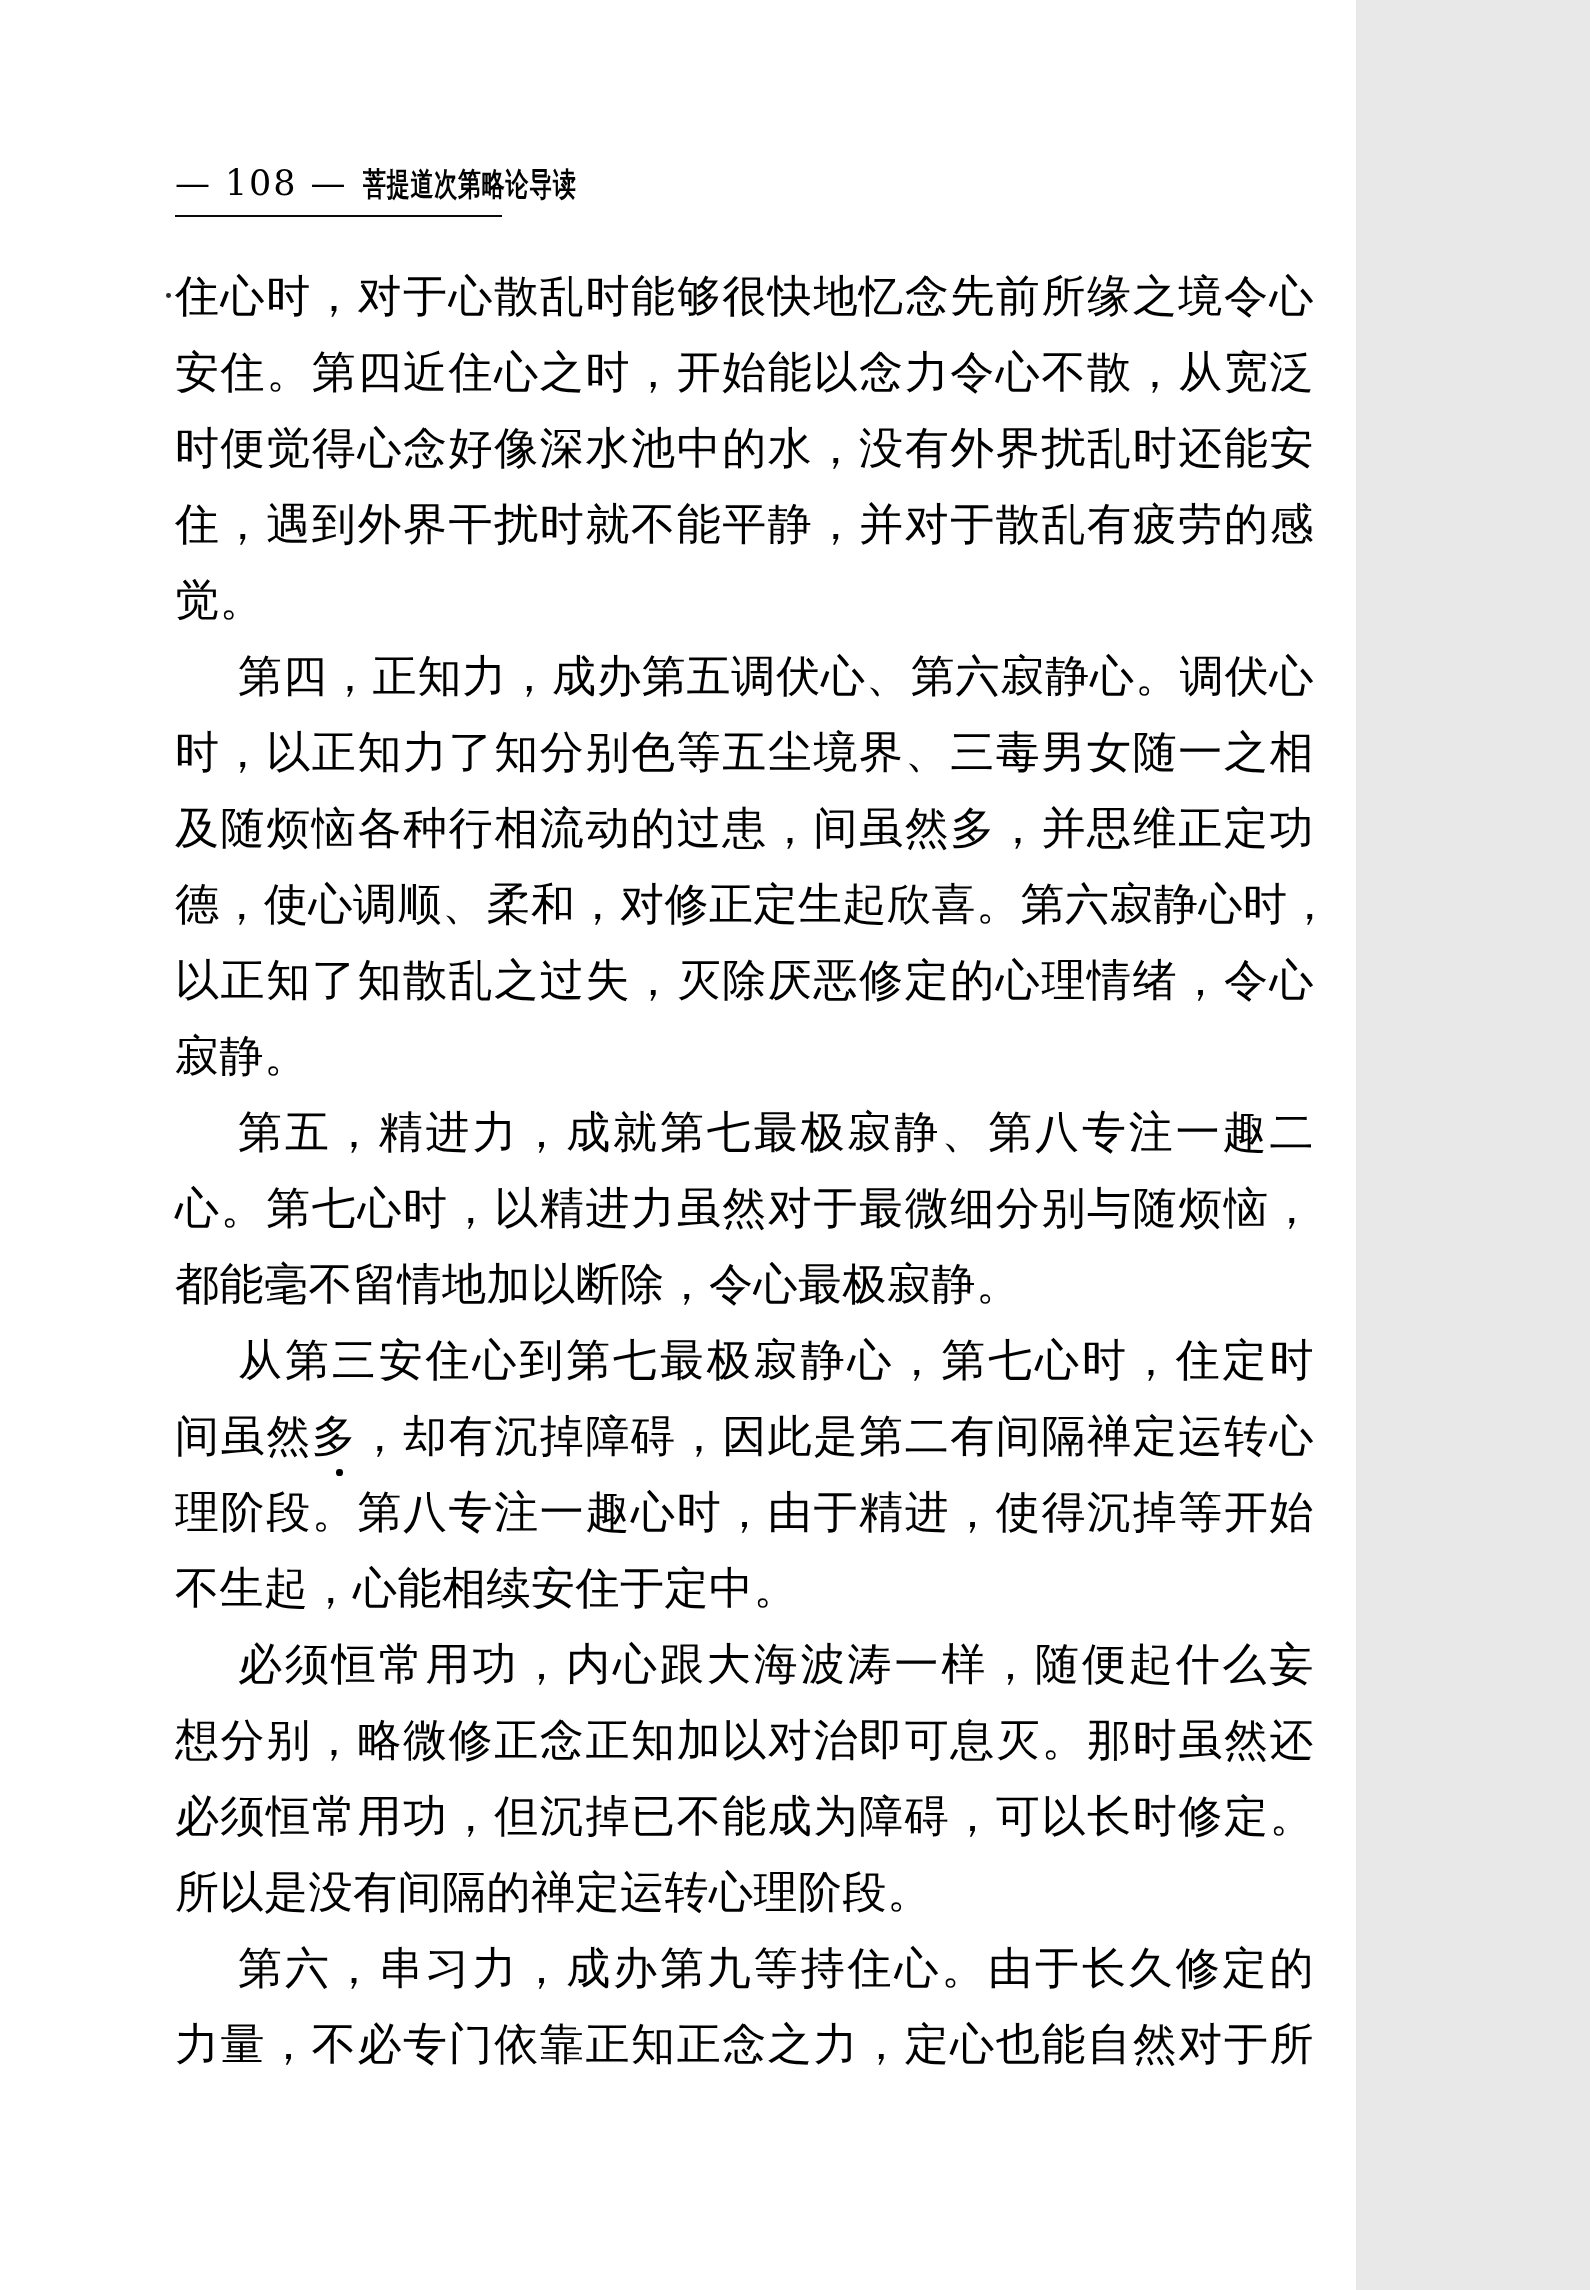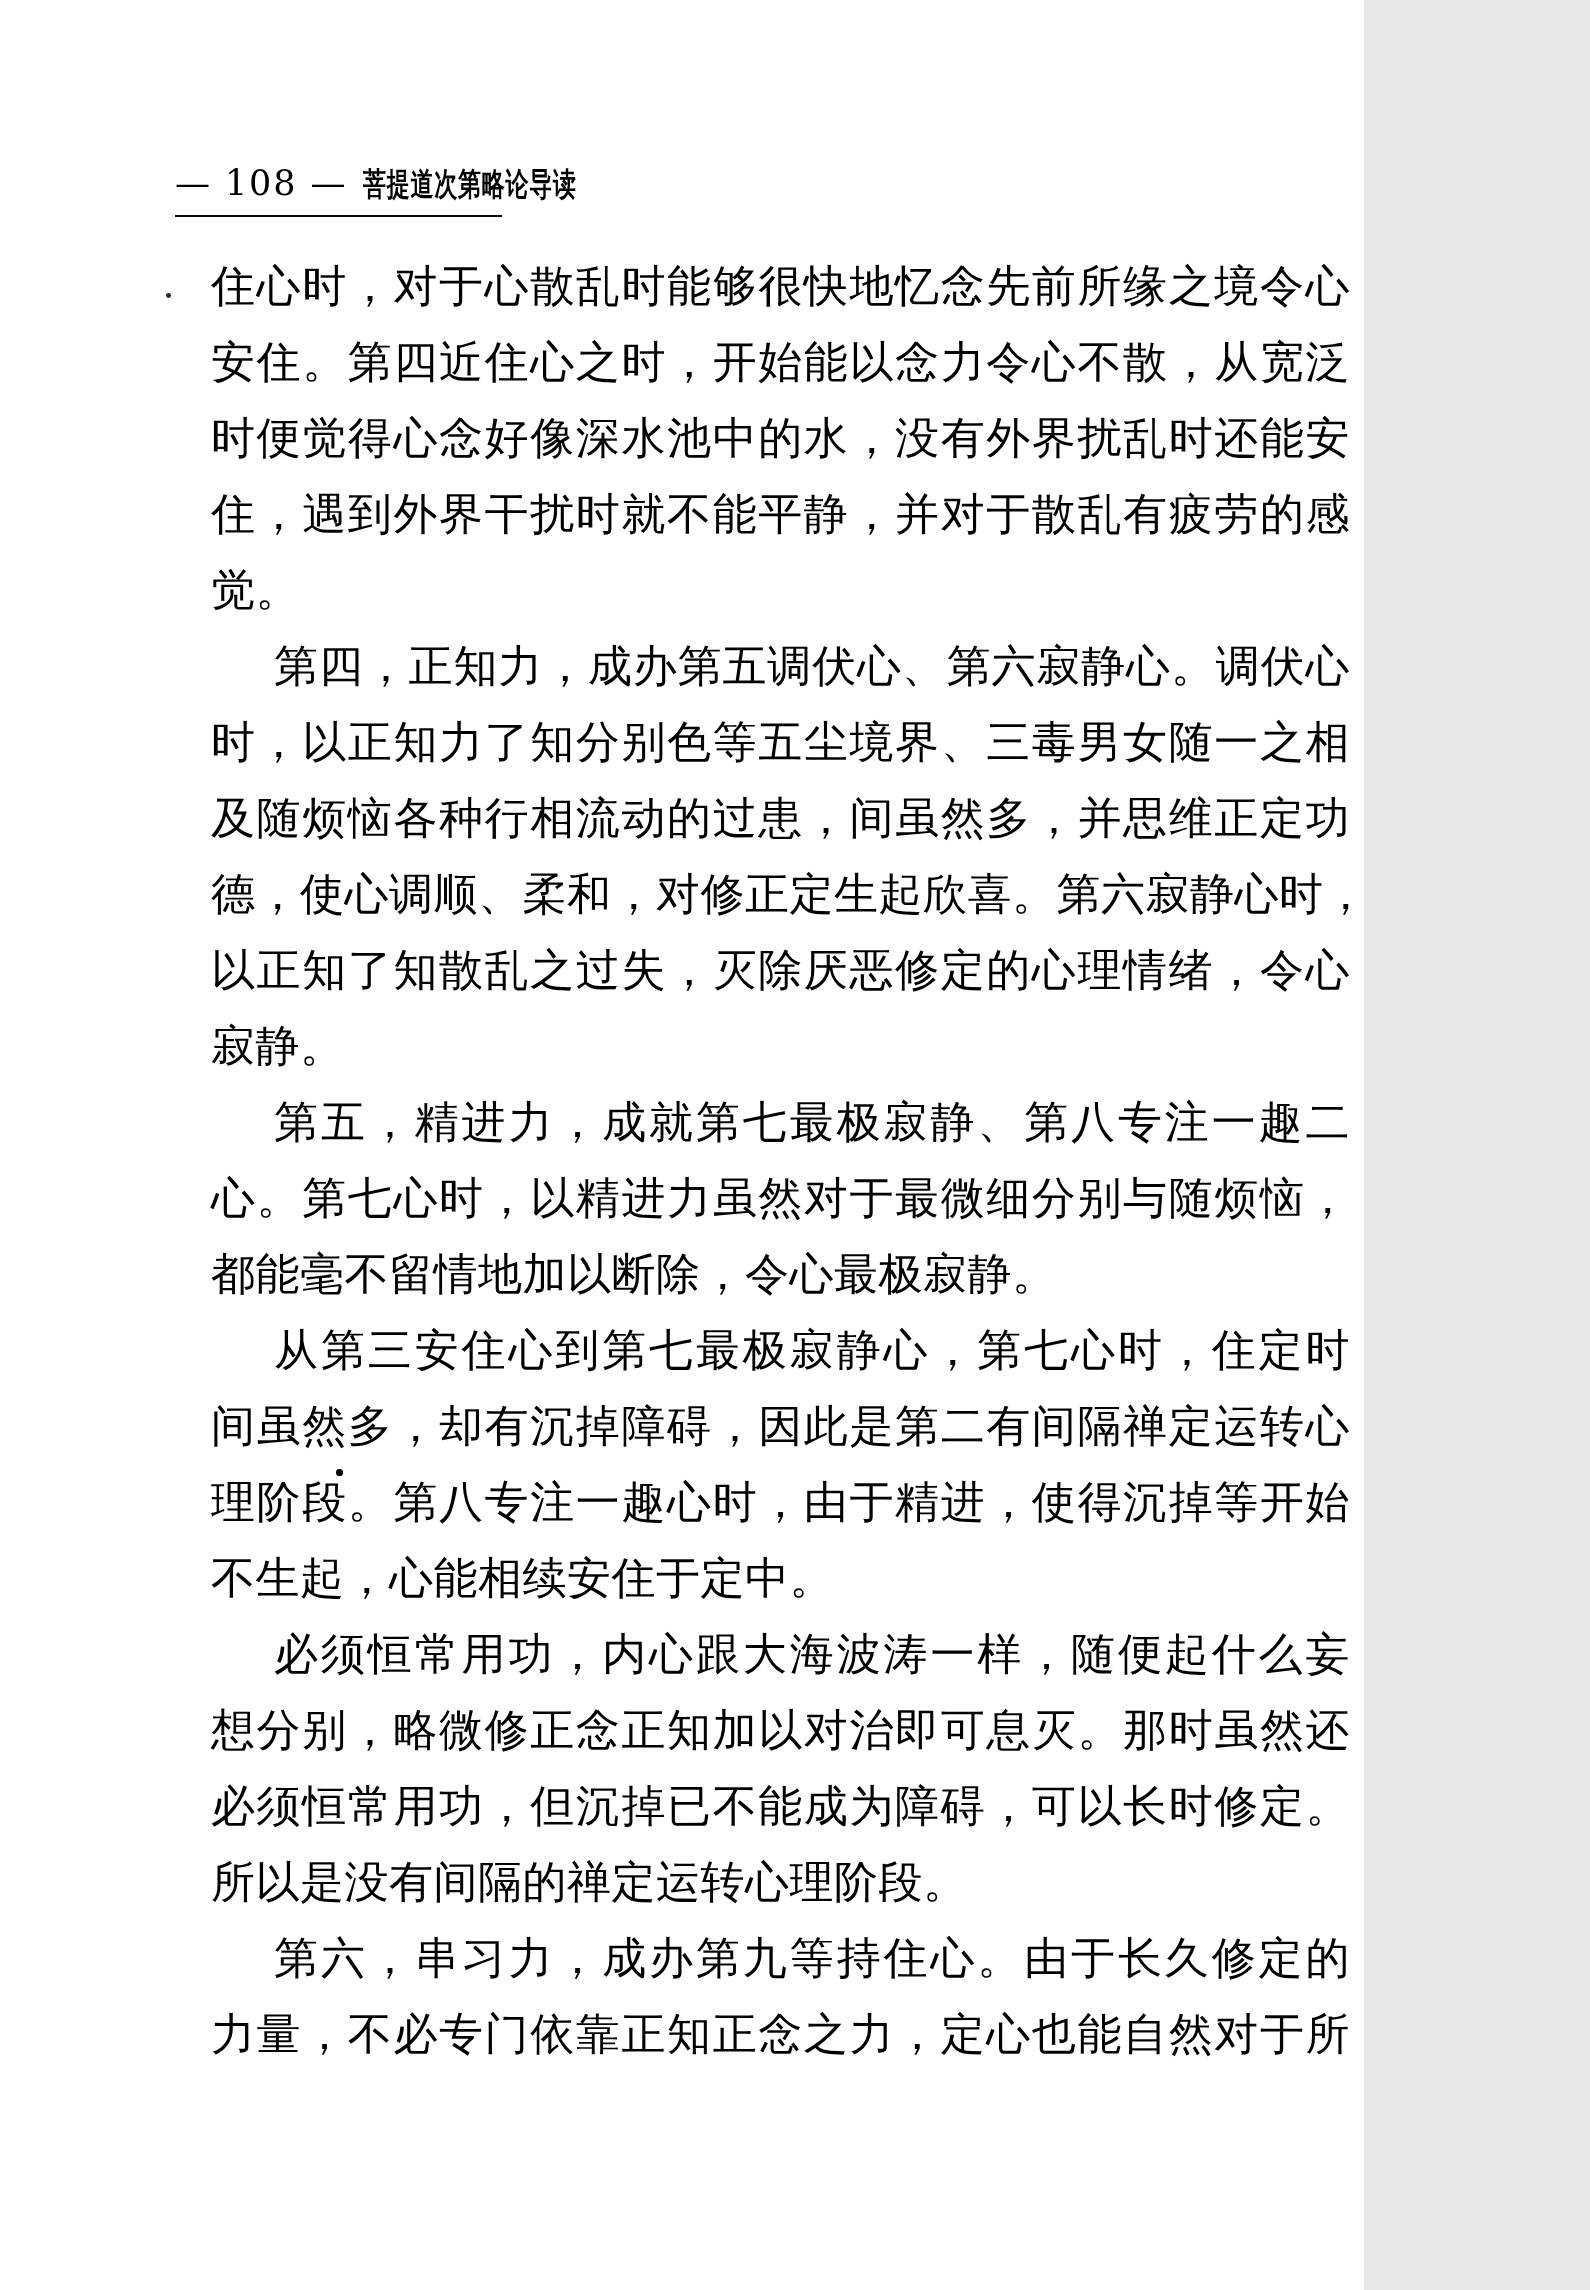--- a/index.html
+++ b/index.html
@@ -8,21 +8,20 @@
     background: #e8e8e8;
   }
   .page {
     position: relative;
     width: 1356px;
     height: 2290px;
     background: #ffffff;
     overflow: hidden;
     font-family: "DejaVu Serif", serif;
     color: #000;
-    padding-left: 8px;
   }
   
   .running-head {
     position: absolute;
     left: 175px;
     top: 163px;
     width: 327px;
     padding-bottom: 7.6px;
     border-bottom: 2.9px solid #0a0a0a;
     white-space: nowrap;
@@ -40,23 +39,22 @@
     transform: scaleX(0.72);
     transform-origin: left center;
     margin-left: 15.3px;
     letter-spacing: 1px;
     vertical-align: baseline;
   }
   
   .text-block {
     position: absolute;
     left: 175px;
-    top: 248px;
+    top: 258px;
     width: 1139px;
-    margin-left: 36px;
   }
   .text-line {
     height: 76px;
     line-height: 76px;
     font-size: 44px;
     letter-spacing: 0.5px;
     text-align: justify;
     text-justify: inter-character;
     white-space: nowrap;
   }

